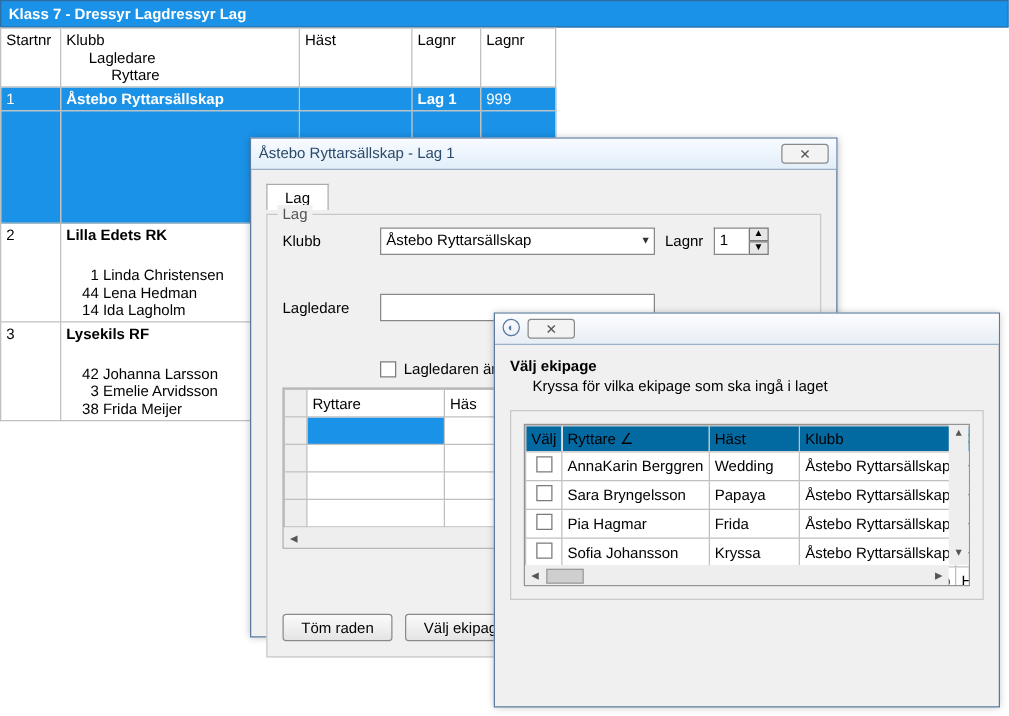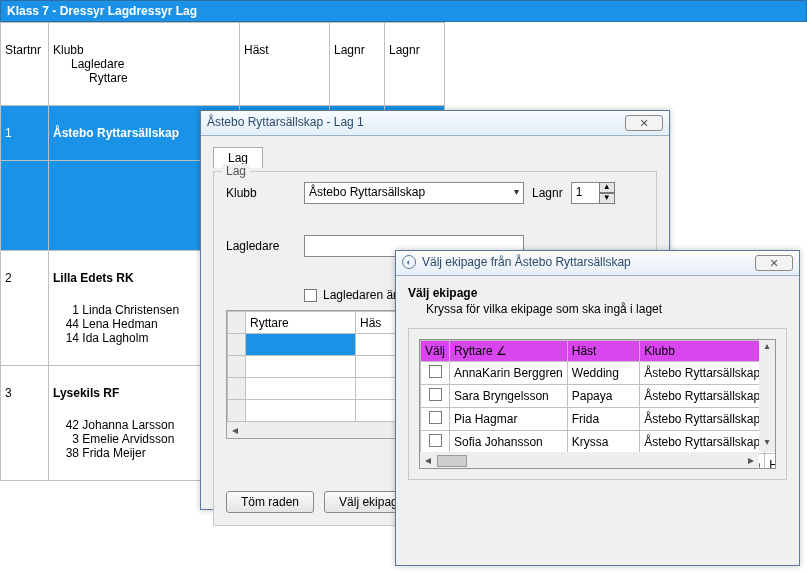--- a/index.html
+++ b/index.html
@@ -1,21 +1,21 @@
 <!DOCTYPE html>
 <html><head>
 <meta charset="utf-8">
 <style>
   * { box-sizing: border-box; font-family: "Segoe UI", Tahoma, sans-serif; font-size: 12px; }
   body { margin: 0; padding: 0; background: #fff; width: 807px; height: 573px; overflow: hidden; position: relative; }
 
   
   .class-header { background: #1a92e7; color: #fff; font-weight: bold; padding: 3px 6px; border: 1px solid #2f6ea5; }
   .class-table { border-collapse: collapse; width: 445px; border: 1px solid #c0c0c0; }
-  .class-table th, .class-table td { border: 1px solid #c0c0c0; padding: 20px 4px; text-align: left; vertical-align: top; }
+  .class-table th, .class-table td { border: 1px solid #c0c0c0; padding: 2px 4px; text-align: left; vertical-align: top; }
   .class-table thead th { background: #fff; font-weight: normal; color: #000; }
   .th-stack { line-height: 14px; }
   .indent1 { padding-left: 18px; display:block; }
   .indent2 { padding-left: 36px; display:block; }
   .row-sel td { background: #1a92e7; color: #fff; }
   .subrow { font-weight: normal; }
   .club-name { font-weight: bold; }
   .num-col { width: 48px; }
   .plats-col { width: 60px; text-align: right; }
   .th-right { text-align: right; }
@@ -61,21 +61,21 @@
   .d2 .titlebar { background: linear-gradient(#fdfdfe,#e7eef6); }
   .title-icon { width: 14px; height: 14px; border: 1px solid #5a7aa0; border-radius: 50%; margin-right: 6px; display: inline-flex; align-items: center; justify-content: center; font-size: 9px; color: #5a7aa0; }
   .wiz-heading { font-weight: bold; margin-bottom: 2px; }
   .wiz-sub { margin-left: 18px; margin-bottom: 12px; }
   .wiz-panel { border: 1px solid #c8c8c8; padding: 10px; background: #f0f0f0; }
   .search-row { display: flex; align-items: center; gap: 8px; margin-bottom: 10px; }
   .search-row input { border: 1px solid #888; height: 20px; flex: 1; padding: 2px 4px; background: #fff; }
   .grid2-wrap { border: 1px solid #939393; background: #fff; height: 130px; overflow: hidden; position: relative; }
   .grid2 { border-collapse: collapse; width: 100%; }
   .grid2 th, .grid2 td { border: 1px solid #c0c0c0; padding: 3px 4px; text-align: left; font-weight: normal; white-space: nowrap; overflow: hidden; }
-  .grid2 th { background: #d946ef; }
+  .grid2 th { background: #0369a1; }
   .vscroll { position: absolute; right: 0; top: 0; bottom: 16px; width: 16px; background: #eee; }
   .vscroll .arrow { height: 16px; text-align: center; color: #555; font-size: 10px;}
   .wiz-btns { display: flex; justify-content: flex-end; gap: 10px; margin-top: 12px; }
   .col-valj{width:34px;} .col-ryt{width:115px;} .col-hast{width:90px;} .col-klubb{width:118px;} .col-k{width:18px;}
 </style>
 </head>
 <body>
 
 <div class="class-header">Klass 7 - Dressyr Lagdressyr Lag</div>
 <table class="class-table">
@@ -217,21 +217,20 @@
         <div class="btn">Töm raden</div>
         <div class="btn">Välj ekipage</div>
       </div>
     </div>
   </div>
 </div>
 
 <div class="dialog d2">
   <div class="titlebar">
     <span class="title-icon">◐</span>
-    <span class="title-text">Välj ekipage från Åstebo Ryttarsällskap</span>
     <div class="close-btn">✕</div>
   </div>
   <div class="dlg-body">
     <div class="wiz-heading">Välj ekipage</div>
     <div class="wiz-sub">Kryssa för vilka ekipage som ska ingå i laget</div>
 
     <div class="wiz-panel">
       <div class="grid2-wrap">
         <table class="grid2">
           <thead>

